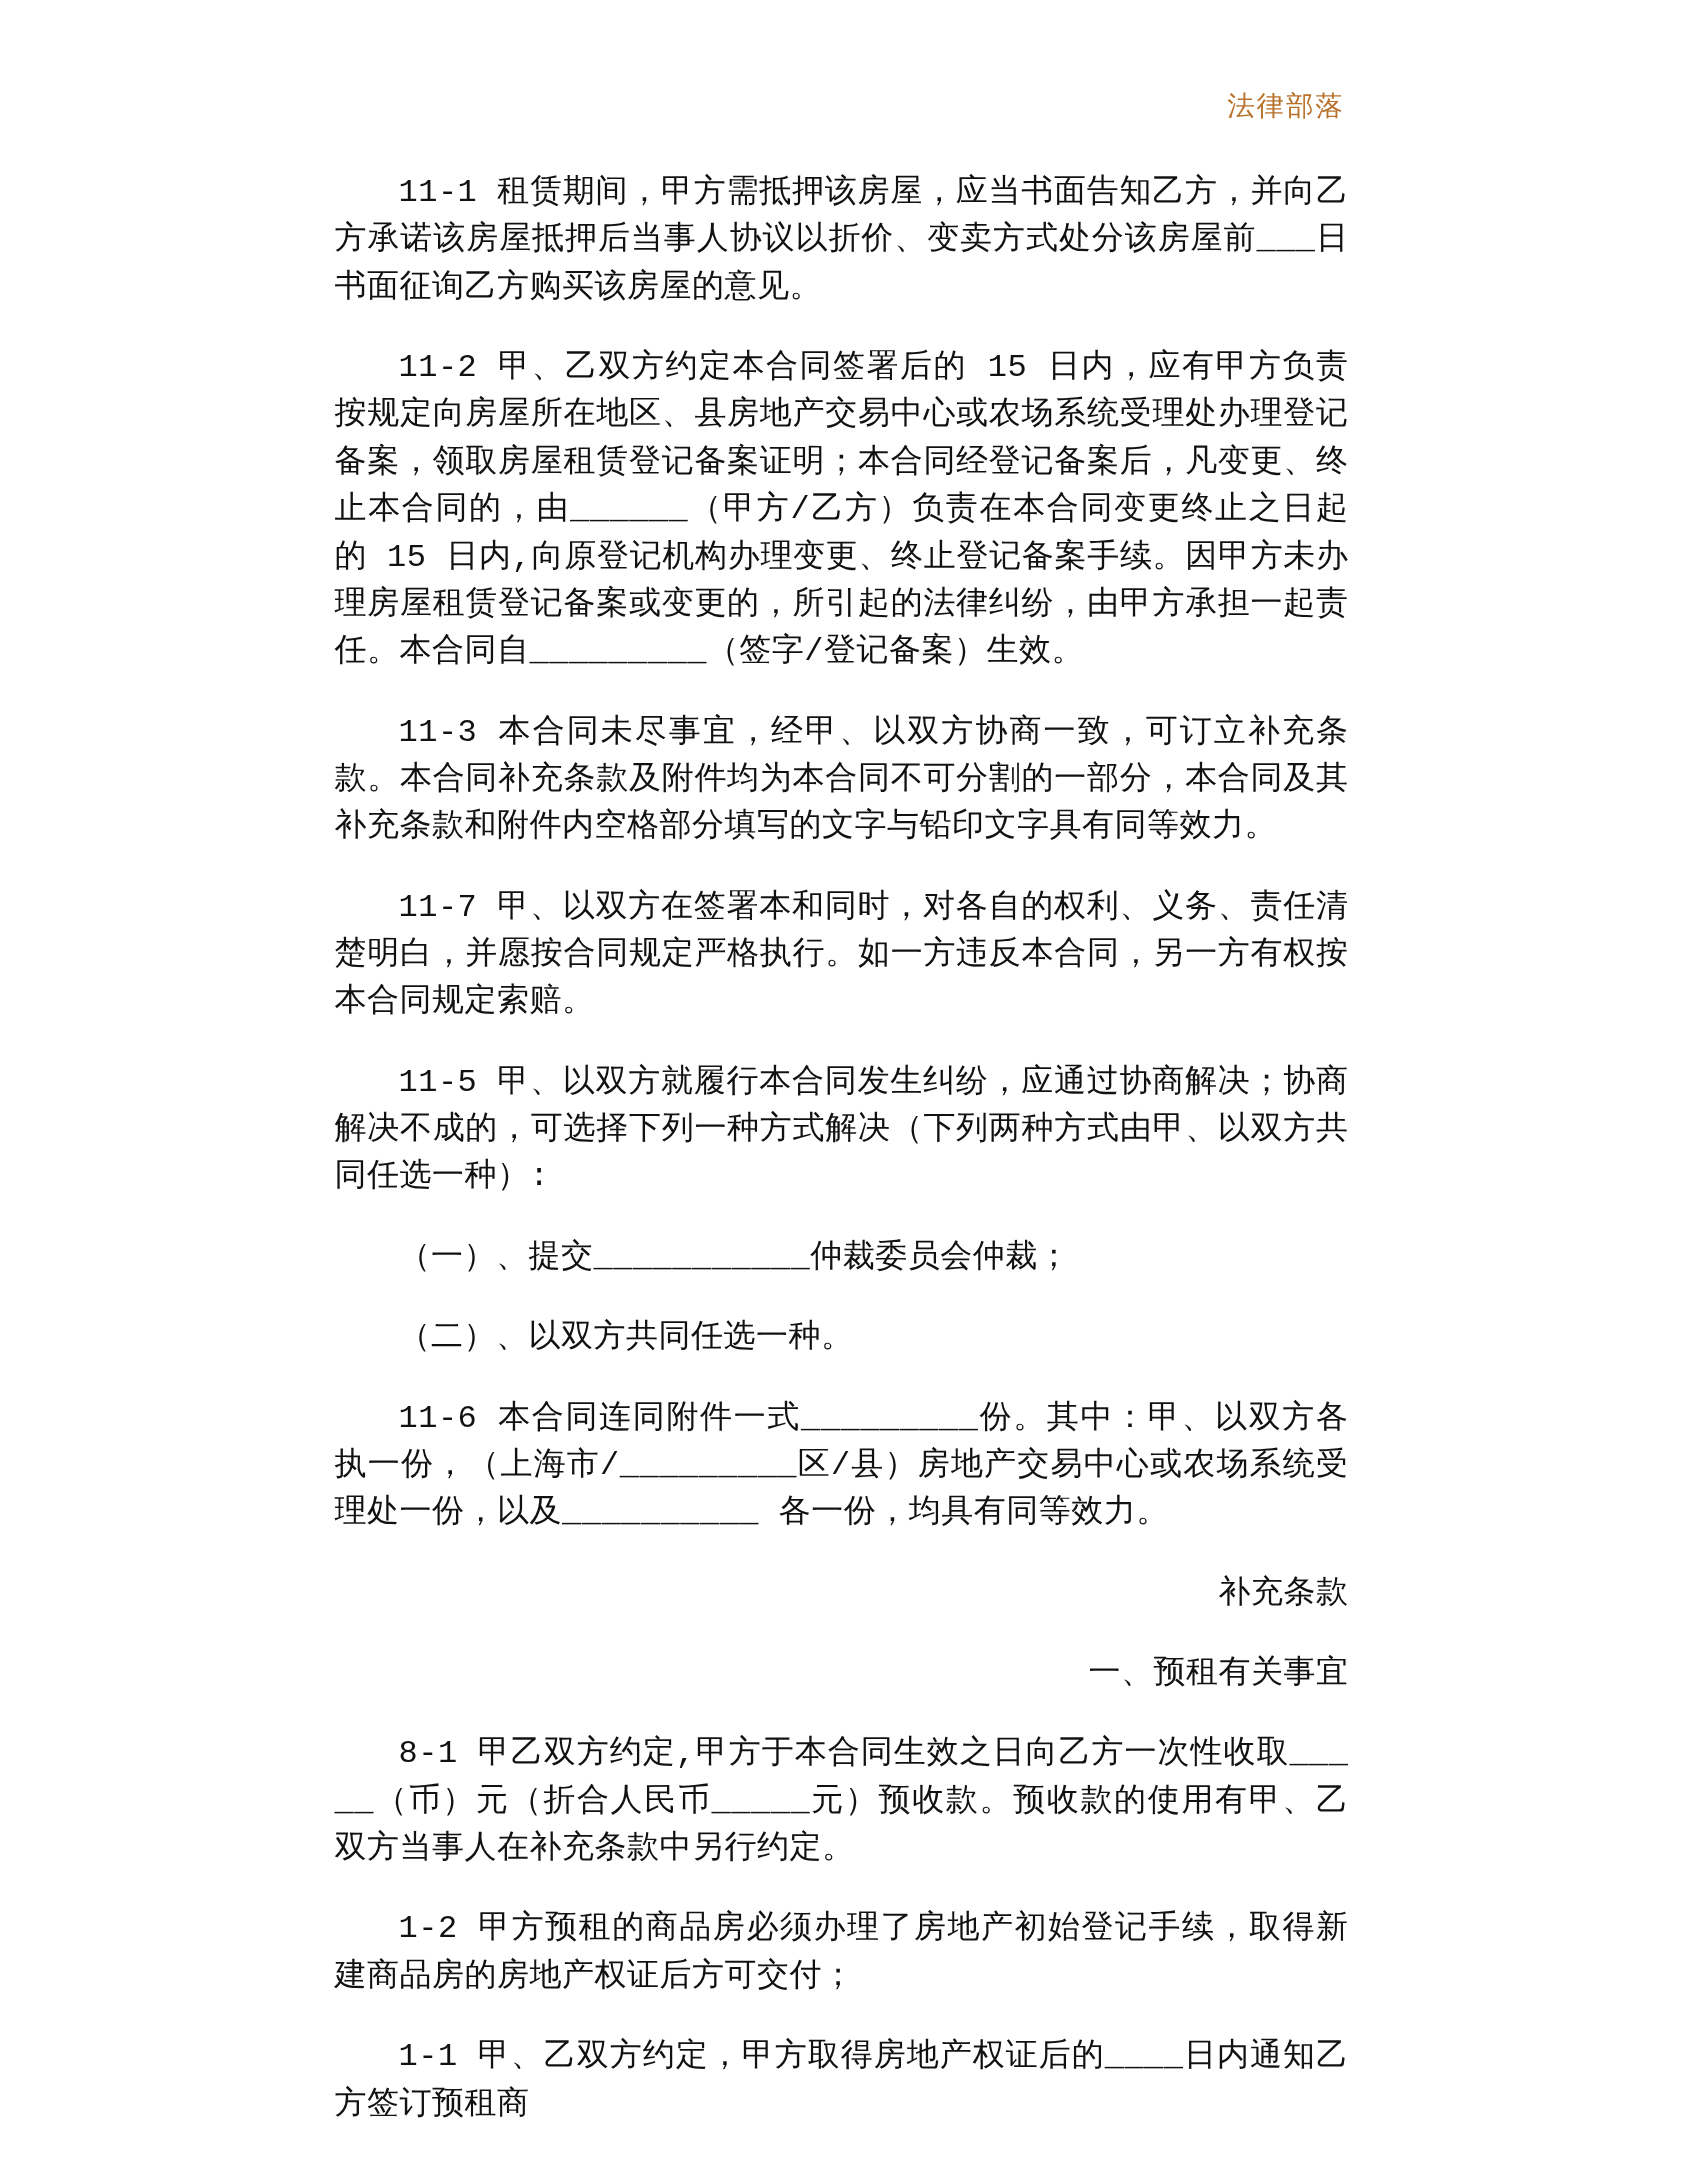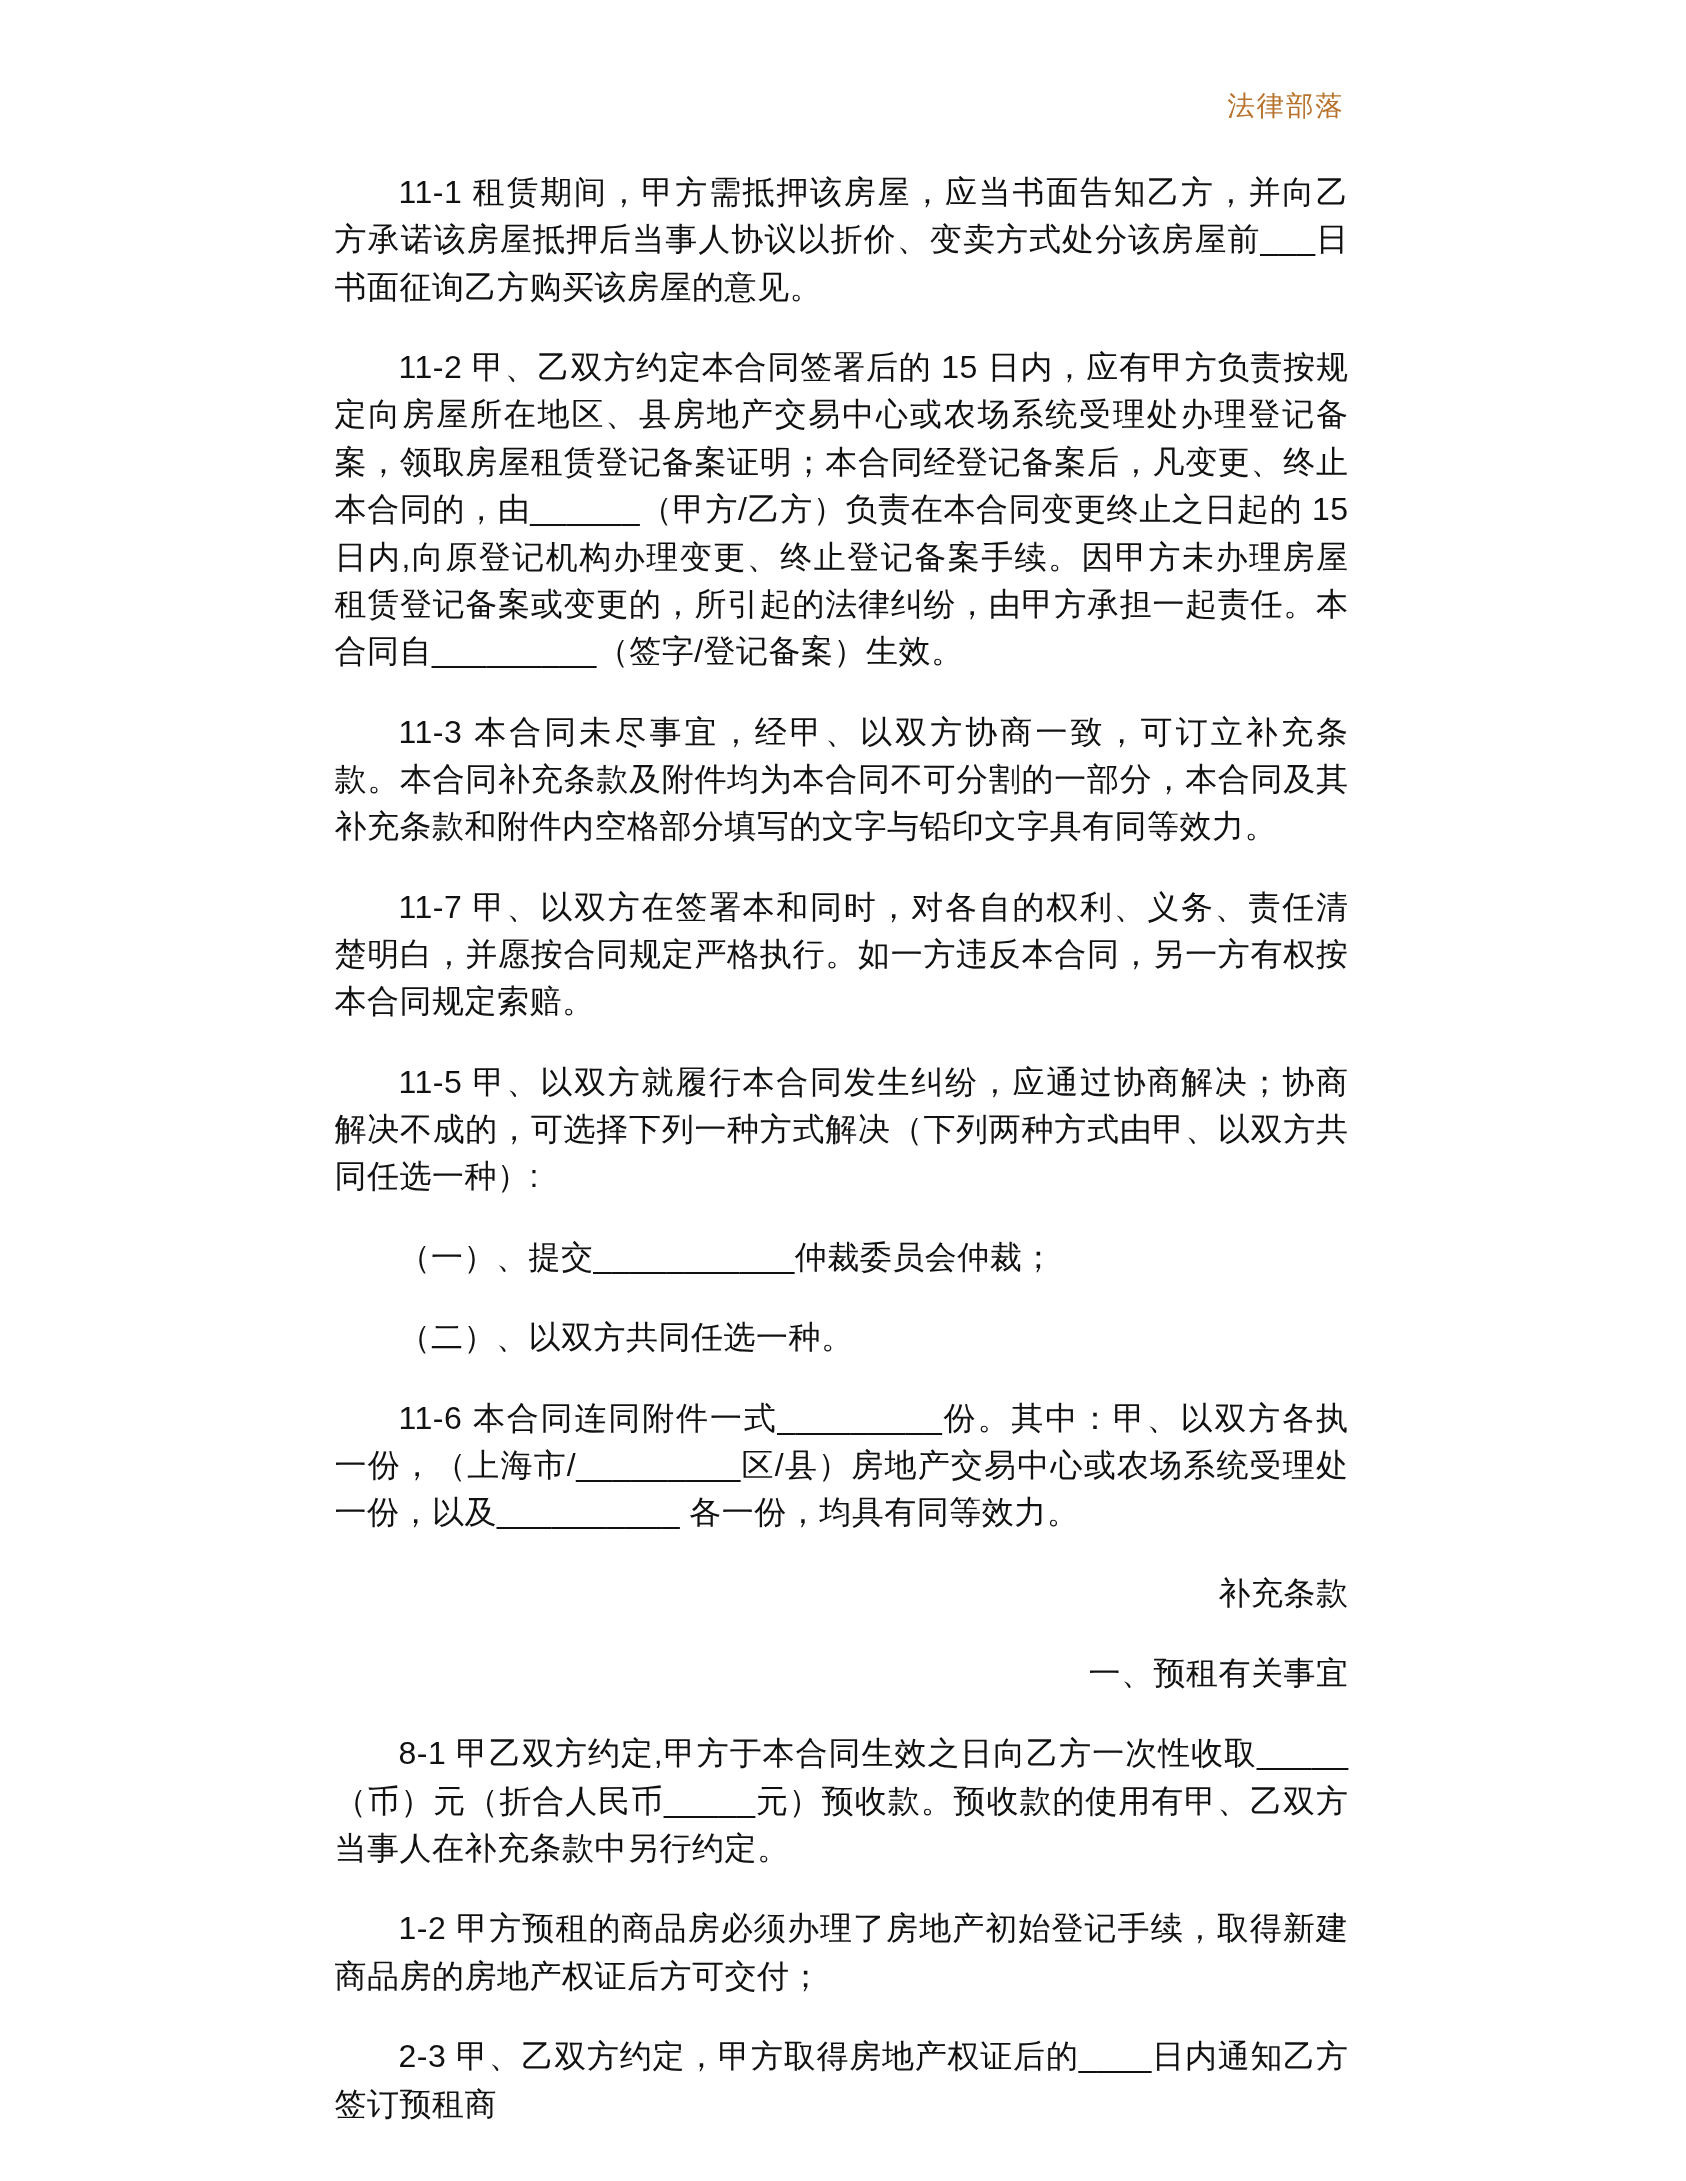--- a/index.html
+++ b/index.html
@@ -7,21 +7,21 @@
     margin: 0;
     padding: 0;
     background: #ffffff;
   }
   .page {
     position: relative;
     width: 1503px;
     height: 2182px;
     margin: 0 auto;
     background: #ffffff;
-    font-family: Liberation Sans, sans-serif;
+    font-family: Liberation Mono, monospace;
     color: #111111;
     overflow: hidden;
   }
   .page-header {
     position: absolute;
     top: 88px;
     right: 250px;
     font-size: 27.5px;
     letter-spacing: 1.8px;
     color: #b8722c;
@@ -58,17 +58,17 @@
     <p>11-3 本合同未尽事宜，经甲、以双方协商一致，可订立补充条款。本合同补充条款及附件均为本合同不可分割的一部分，本合同及其补充条款和附件内空格部分填写的文字与铅印文字具有同等效力。</p>
     <p>11-7 甲、以双方在签署本和同时，对各自的权利、义务、责任清楚明白，并愿按合同规定严格执行。如一方违反本合同，另一方有权按本合同规定索赔。</p>
     <p>11-5 甲、以双方就履行本合同发生纠纷，应通过协商解决；协商解决不成的，可选择下列一种方式解决（下列两种方式由甲、以双方共同任选一种）:</p>
     <p>（一）、提交___________仲裁委员会仲裁；</p>
     <p>（二）、以双方共同任选一种。</p>
     <p>11-6 本合同连同附件一式_________份。其中：甲、以双方各执一份，（上海市/_________区/县）房地产交易中心或农场系统受理处一份，以及__________ 各一份，均具有同等效力。</p>
     <p class="heading">补充条款</p>
     <p class="heading">一、预租有关事宜</p>
     <p>8-1 甲乙双方约定,甲方于本合同生效之日向乙方一次性收取_____（币）元（折合人民币_____元）预收款。预收款的使用有甲、乙双方当事人在补充条款中另行约定。</p>
     <p>1-2 甲方预租的商品房必须办理了房地产初始登记手续，取得新建商品房的房地产权证后方可交付；</p>
-    <p>2-3 甲、乙双方约定，甲方取得房地产权证后的____日内通知乙方签订预租商</p>
+    <p>1-1 甲、乙双方约定，甲方取得房地产权证后的____日内通知乙方签订预租商</p>
   </div>
 
 </div>
 
 
 </body></html>

